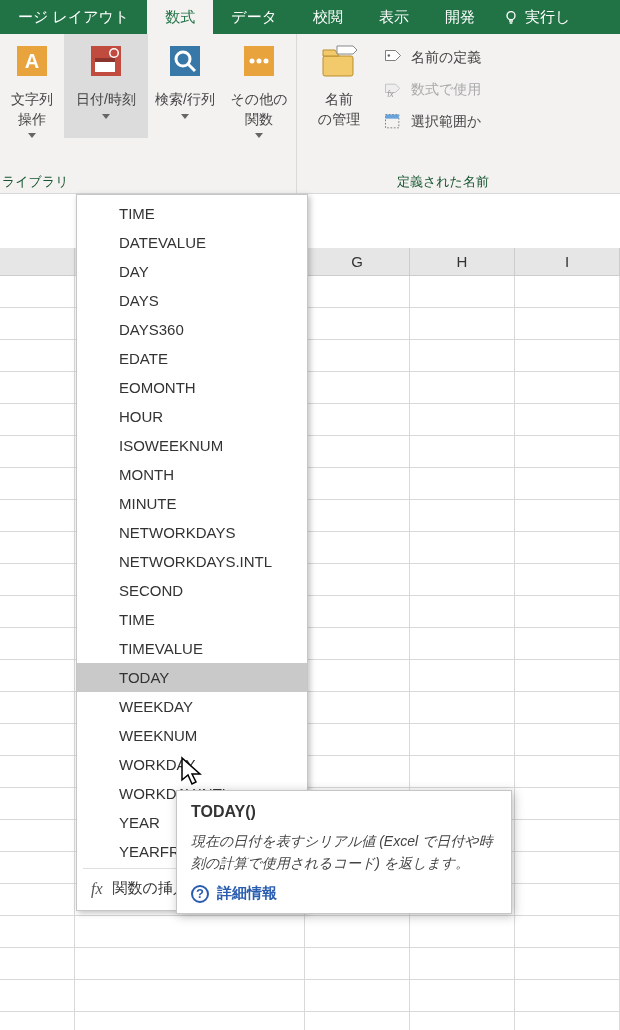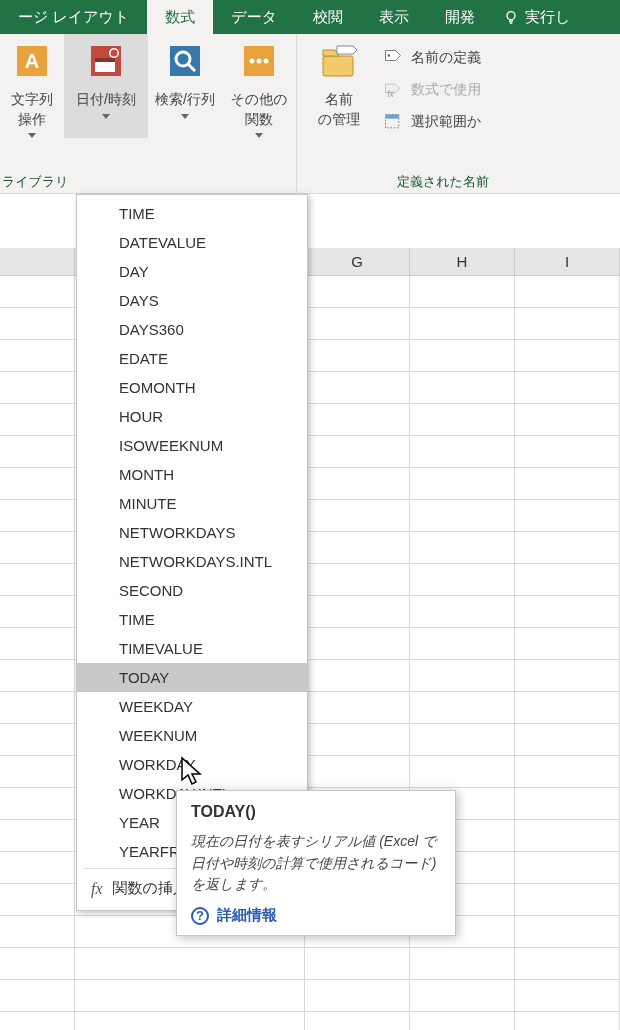--- a/index.html
+++ b/index.html
@@ -36,21 +36,21 @@
 
 .menu { position:absolute; left:76px; top:194px; width:232px; background:#fff; border:1px solid #c6c6c6; box-shadow:2px 2px 6px rgba(0,0,0,0.25); padding:4px 0; z-index:10; }
 .menu-item { padding:6px 10px 6px 42px; font-size:15px; color:#333; cursor:pointer; }
 .menu-item.hover { background:#c9c9c9; }
 .menu-sep { height:1px; background:#e0e0e0; margin:2px 6px; }
 .menu-foot { padding:8px 10px 8px 14px; font-size:15px; color:#333; display:flex; align-items:center; gap:10px; cursor:pointer; }
 .fx { font-style:italic; font-family:"Times New Roman",serif; font-size:16px; color:#555; }
 .ul { text-decoration:underline; }
 
 
-.tip { position:absolute; left:176px; top:790px; width:280px; background:#fff; border:1px solid #c6c6c6; box-shadow:2px 2px 10px rgba(0,0,0,0.25); padding:12px 14px 10px; z-index:20; font-size:14px; color:#444; }
+.tip { position:absolute; left:176px; top:790px; width:336px; background:#fff; border:1px solid #c6c6c6; box-shadow:2px 2px 10px rgba(0,0,0,0.25); padding:12px 14px 10px; z-index:20; font-size:14px; color:#444; }
 .tip-title { font-weight:bold; font-size:16px; color:#333; margin-bottom:10px; }
 .tip-body { line-height:1.55; margin-bottom:10px;font-style:italic; }
 .tip-link { display:flex; align-items:center; gap:8px; color:#2a5db0; font-weight:bold; font-size:15px; cursor:pointer; }
 .help-ico { width:18px; height:18px; border:2px solid #2a5db0; border-radius:50%; display:flex; align-items:center; justify-content:center; font-size:13px; font-weight:bold; color:#2a5db0; }
 
 
 .cursor { position:absolute; left:180px; top:756px; z-index:30; pointer-events:none; }
 </style>
 </head>
 <body>

